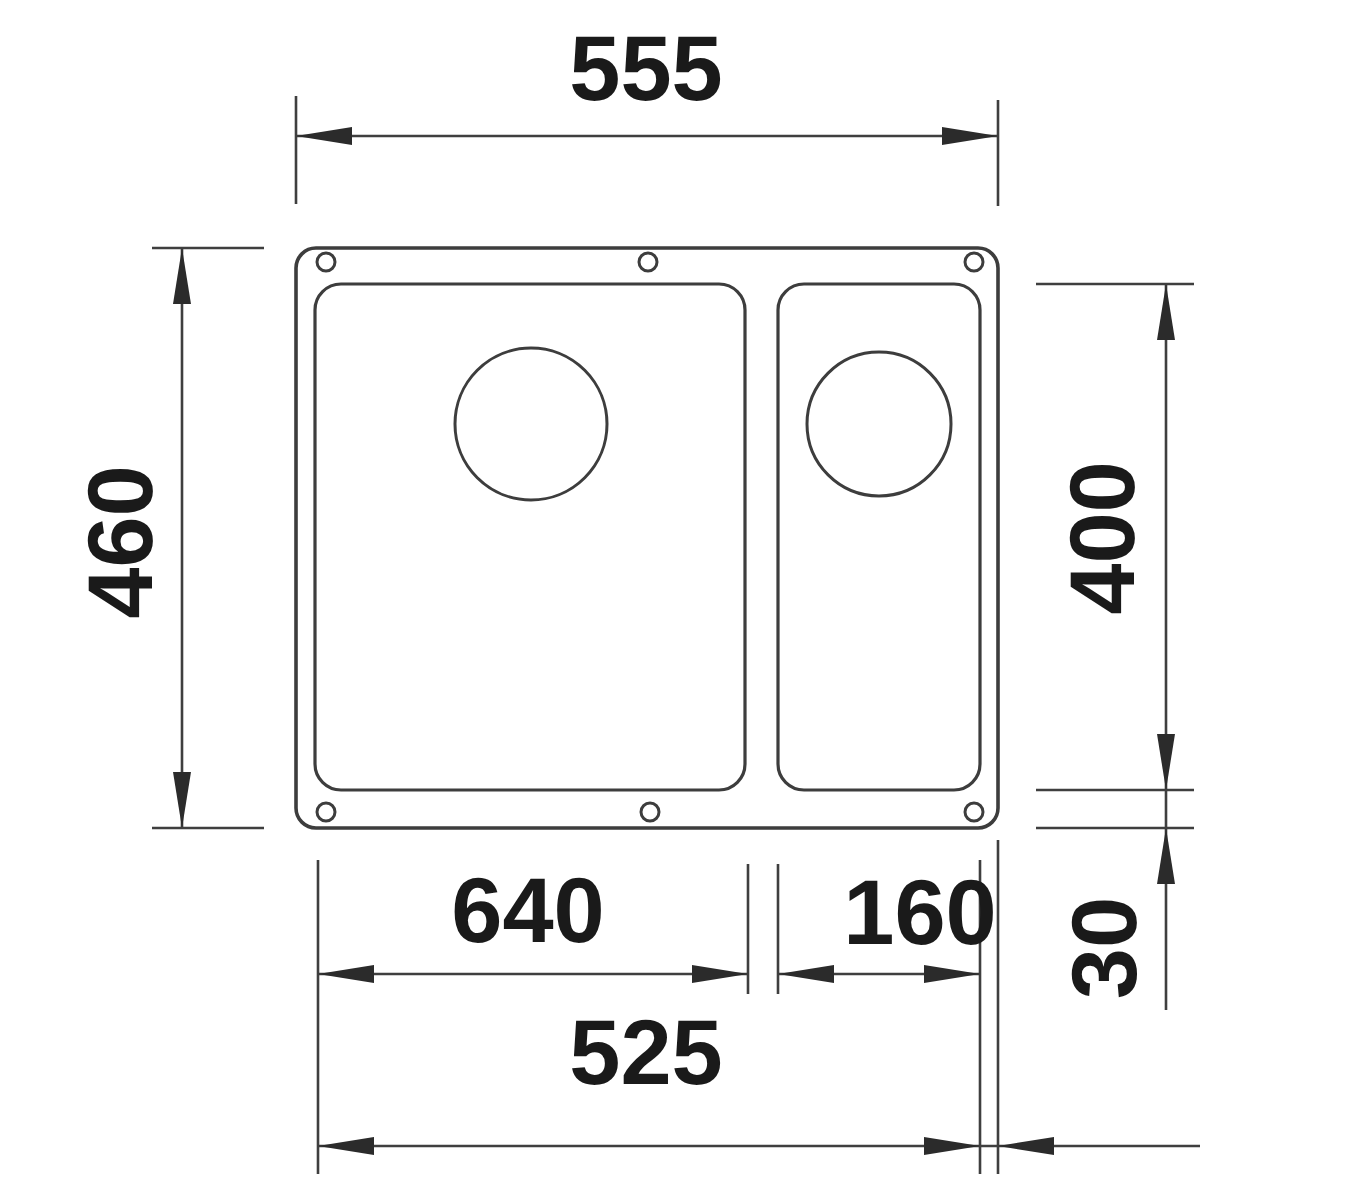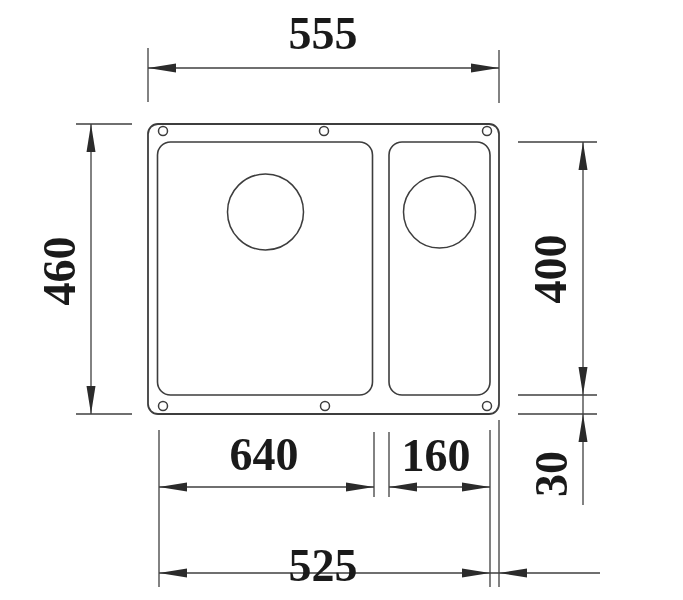--- a/index.html
+++ b/index.html
@@ -2,21 +2,21 @@
 <html><head>
 <meta charset="utf-8">
 <style>
   html, body { margin: 0; padding: 0; background: #ffffff; }
   #stage {
     position: relative;
     width: 683px;
     height: 600px;
     background: #ffffff;
     overflow: hidden;
-    font-family: Liberation Serif, serif;
+    font-family: Liberation Sans, sans-serif;
   }
   #drawing-svg { position: absolute; left: 0; top: 0; }
   .outline { fill: none; stroke: #3d3d3d; }
   .thick   { stroke-width: 1.8; }
   .med     { stroke-width: 1.6; }
   .thin    { stroke-width: 1.5; }
   .dim     { stroke: #3f3f3f; stroke-width: 1.3; fill: none; }
   .arr     { fill: #2b2b2b; stroke: none; }
   .dim-label {
     position: absolute;
@@ -102,16 +102,16 @@
     </g>
     <g>
       <polygon class="arr" points="499,573 527,568.5 527,577.5"></polygon>
     </g>
   </svg>
 
   <div class="dim-label" style="left:323px; top:34px;">555</div>
   <div class="dim-label rot" style="left:60px;  top:271px;">460</div>
   <div class="dim-label rot" style="left:551px; top:269px;">400</div>
   <div class="dim-label" style="left:264px; top:455px;">640</div>
-  <div class="dim-label" style="left:436px; top:456px;">160</div>
-  <div class="dim-label" style="left:323px; top:566px;">525</div>
+  <div class="dim-label" style="left:460px; top:456px;">160</div>
+  <div class="dim-label" style="left:323px; top:526px;">525</div>
   <div class="dim-label rot" style="left:552px; top:474px;">30</div>
 </div>
 
 </body></html>

